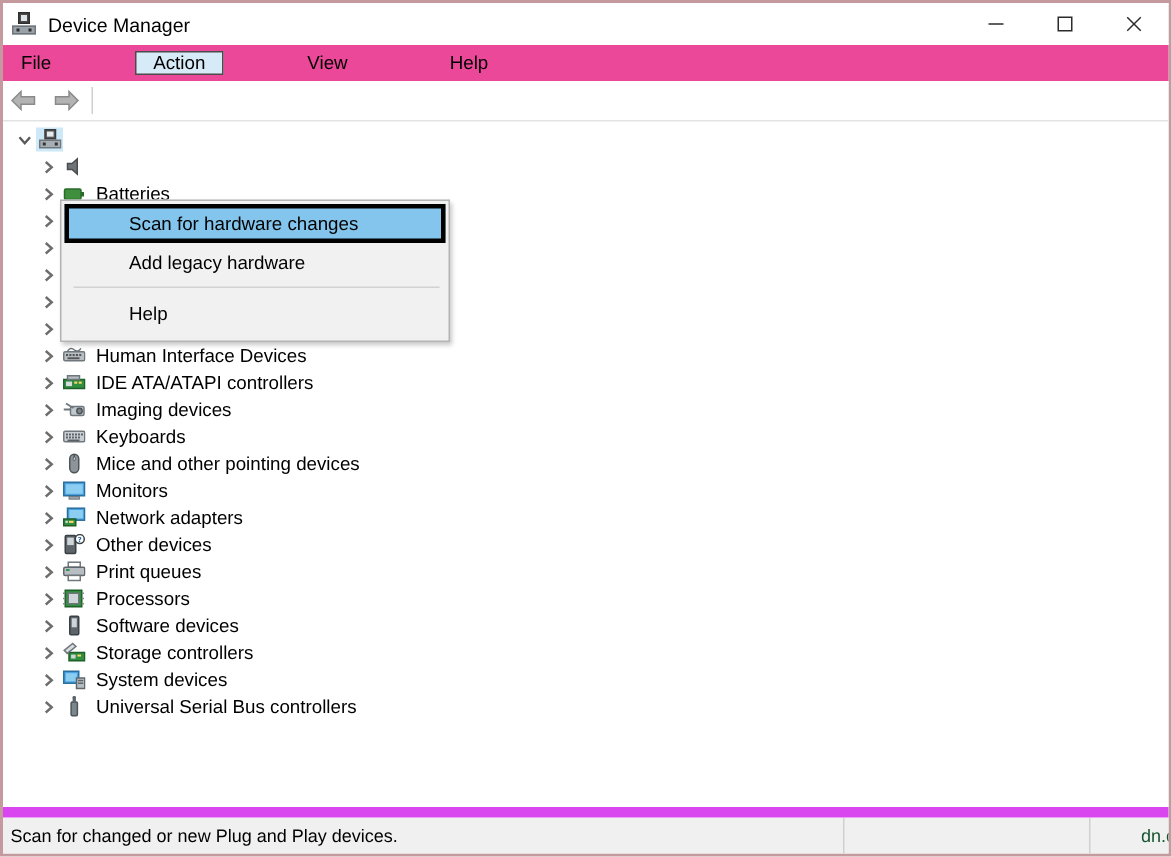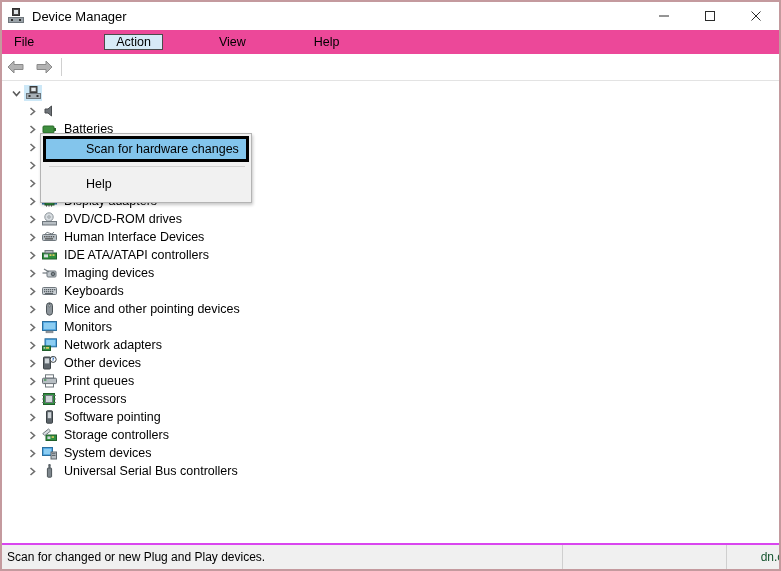--- a/index.html
+++ b/index.html
@@ -119,21 +119,20 @@
     align-items: center;
     font-size: 12.5px;
     color: #000000;
     box-sizing: border-box;
     border: 1px solid transparent;
     white-space: nowrap;
   }
   .menu-item.open {
     background: #d7eaf7;
     border: 1px solid #4b4b4b;
-    margin-left: 14px;
   }
 
   
   #toolbar {
     height: 26px;
     flex: 0 0 26px;
     background: #ffffff;
     border-bottom: 1px solid #e3e3e3;
     display: flex;
     align-items: center;
@@ -152,21 +151,21 @@
     background: #d0d0d0;
     margin: 0 3px;
   }
 
   
   #content {
     flex: 1 1 auto;
     position: relative;
     background: #ffffff;
     overflow: hidden;
-    border-bottom: 2px solid #d946ef;
+    border-bottom: 7px solid #d946ef;
   }
   #tree {
     position: absolute;
     left: 0; top: 0;
     right: 0;
     padding-top: 3px;
   }
   .row {
     height: 18px;
     display: flex;
@@ -201,21 +200,21 @@
   .ico svg { display: block; }
   .lbl { padding-left: 1px; }
 
   .row.root .ico { background: #cde8f7; }
 
   
   #dropdown {
     position: absolute;
     left: 38px;
     top: 52px;
-    width: 212px;
+    width: 260px;
     background: #f1f1f1;
     border: 1px solid #b4b4b4;
     box-shadow: 1px 2px 3px rgba(0,0,0,0.22);
     z-index: 50;
     padding: 2px 0 6px 0;
     box-sizing: border-box;
   }
   .dd-item {
     height: 25px;
     display: flex;
@@ -648,21 +647,21 @@
           <svg width="9" height="9" viewBox="0 0 9 9">
               <path d="M2.5 1 L6.5 4.5 L2.5 8" fill="none" stroke="#6d6d6d" stroke-width="1.6"></path>
             </svg>
         </span>
         <span class="ico">
           <svg width="15" height="14" viewBox="0 0 15 14">
             <rect x="4.5" y="0.8" width="6" height="12.4" rx="0.8" fill="#5d656b" stroke="#3a4145"></rect>
             <rect x="5.8" y="2.2" width="3.4" height="6" fill="#cfd5d9"></rect>
           </svg>
         </span>
-        <span class="lbl">Software pointing</span>
+        <span class="lbl">Software devices</span>
       </div>
 
 
       <div class="row child">
         <span class="twisty">
           <svg width="9" height="9" viewBox="0 0 9 9">
               <path d="M2.5 1 L6.5 4.5 L2.5 8" fill="none" stroke="#6d6d6d" stroke-width="1.6"></path>
             </svg>
         </span>
         <span class="ico">
@@ -707,20 +706,21 @@
             <circle cx="7.5" cy="1" r="1.1" fill="#5d656b"></circle>
           </svg>
         </span>
         <span class="lbl">Universal Serial Bus controllers</span>
       </div>
 
     </div>
 
     <div id="dropdown">
       <div class="dd-item highlight">Scan for hardware changes</div>
+      <div class="dd-item">Add legacy hardware</div>
       <div class="dd-sep"></div>
       <div class="dd-item">Help</div>
     </div>
 
   </div>
 
   <div id="statusbar">
     <div class="sb-panel" id="sb-main">Scan for changed or new Plug and Play devices.</div>
     <div class="sb-panel" id="sb-mid"></div>
     <div class="sb-panel" id="sb-right">wsxdn.com</div>

